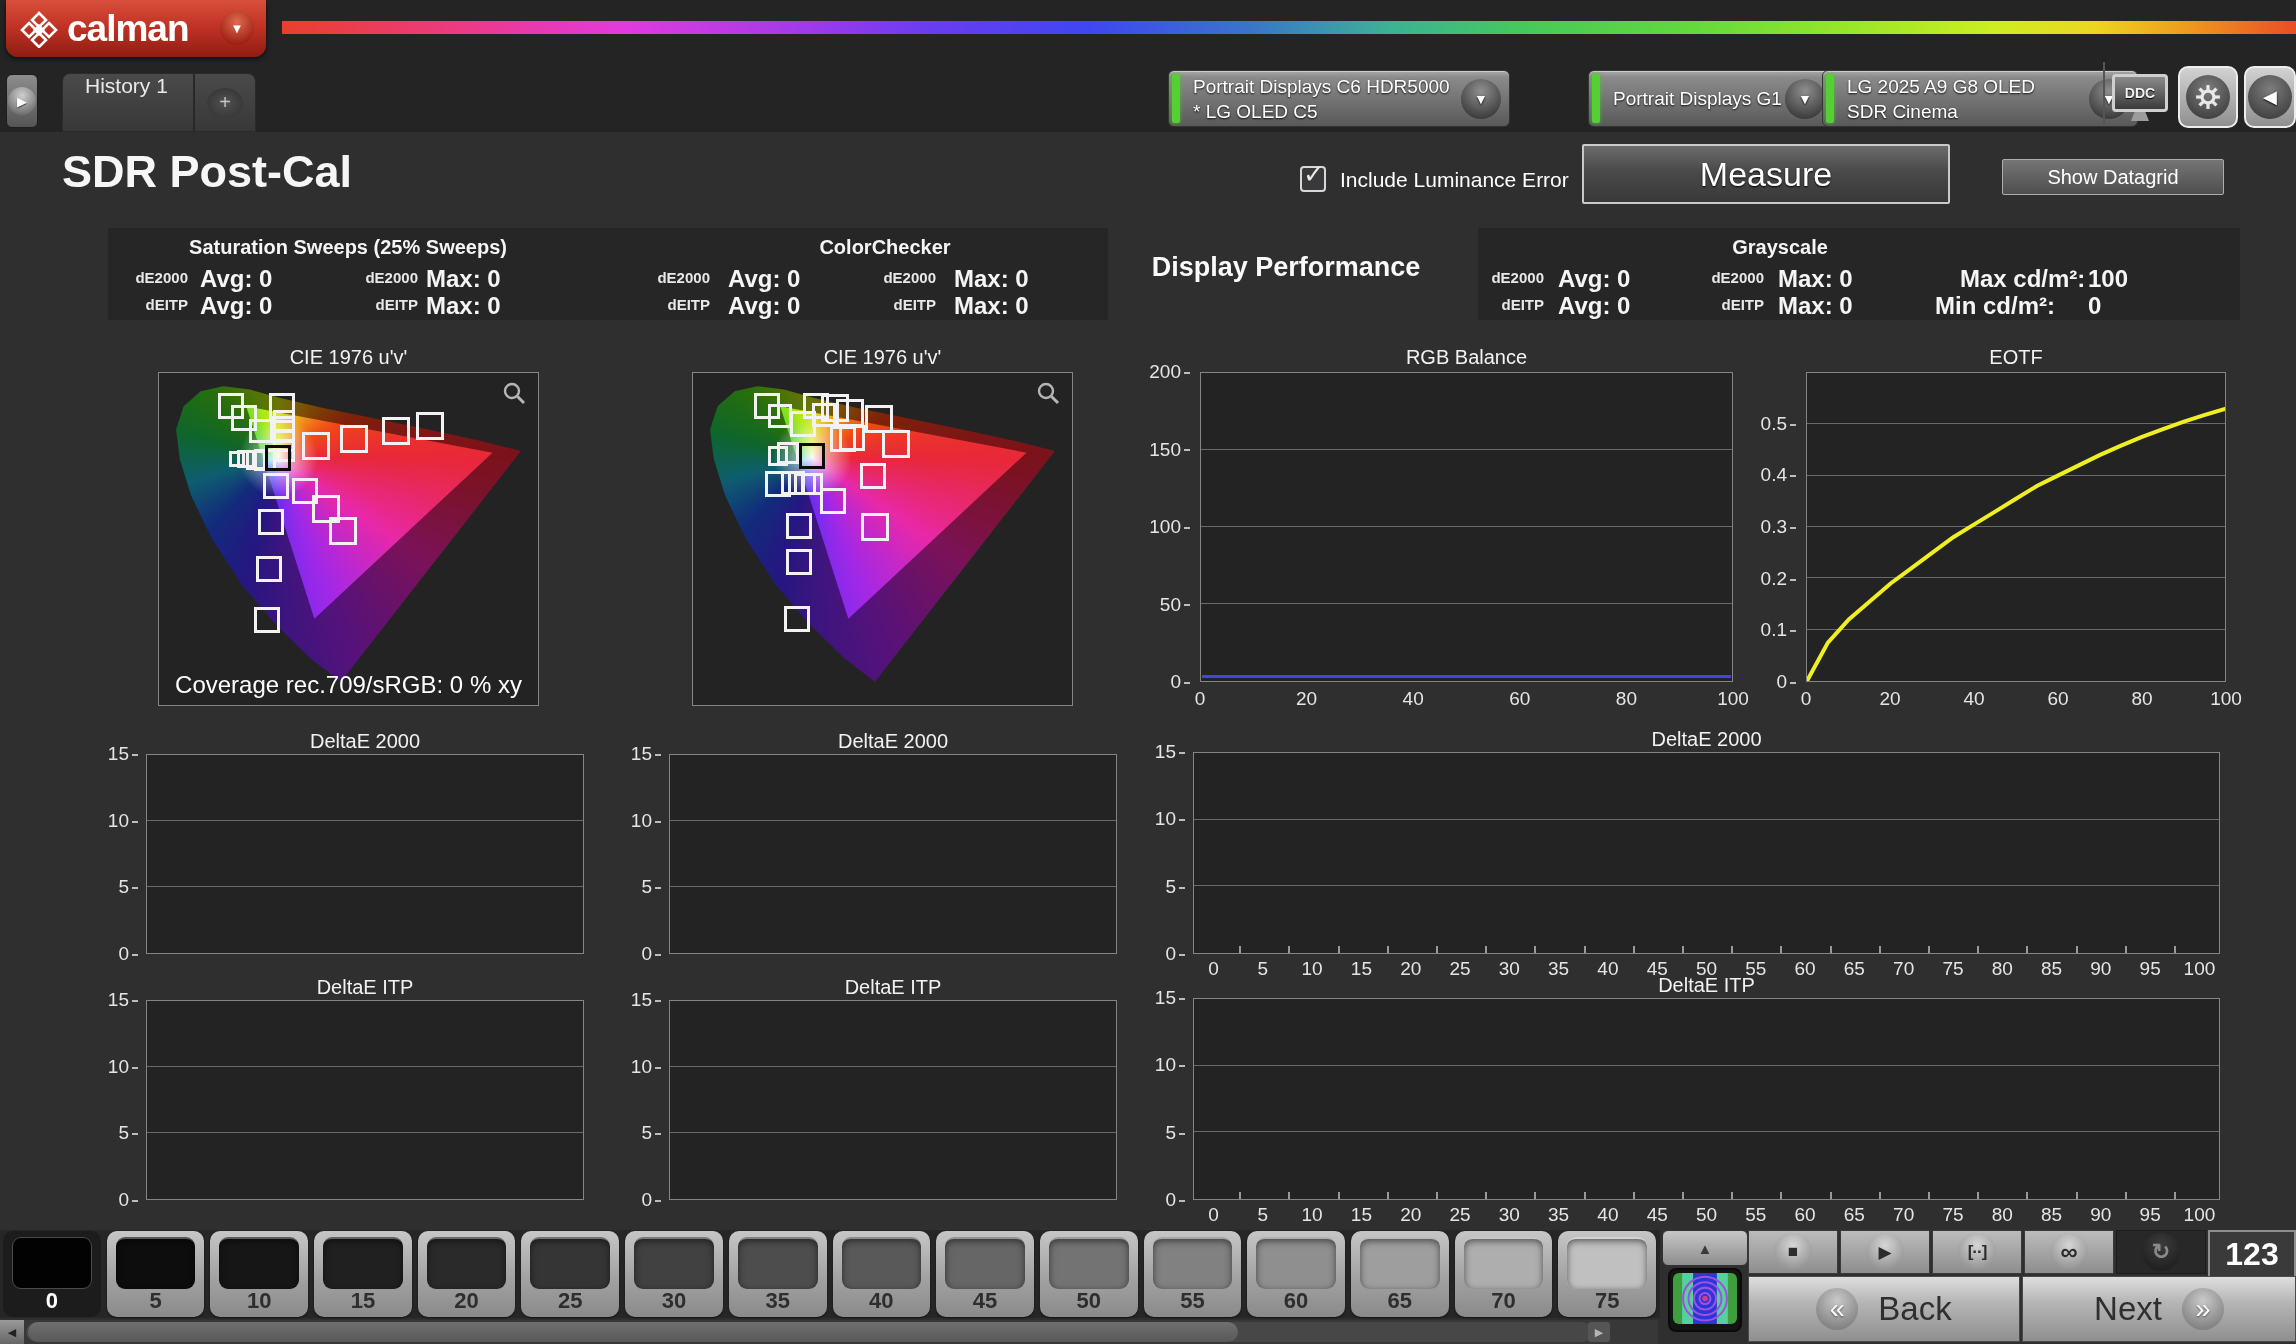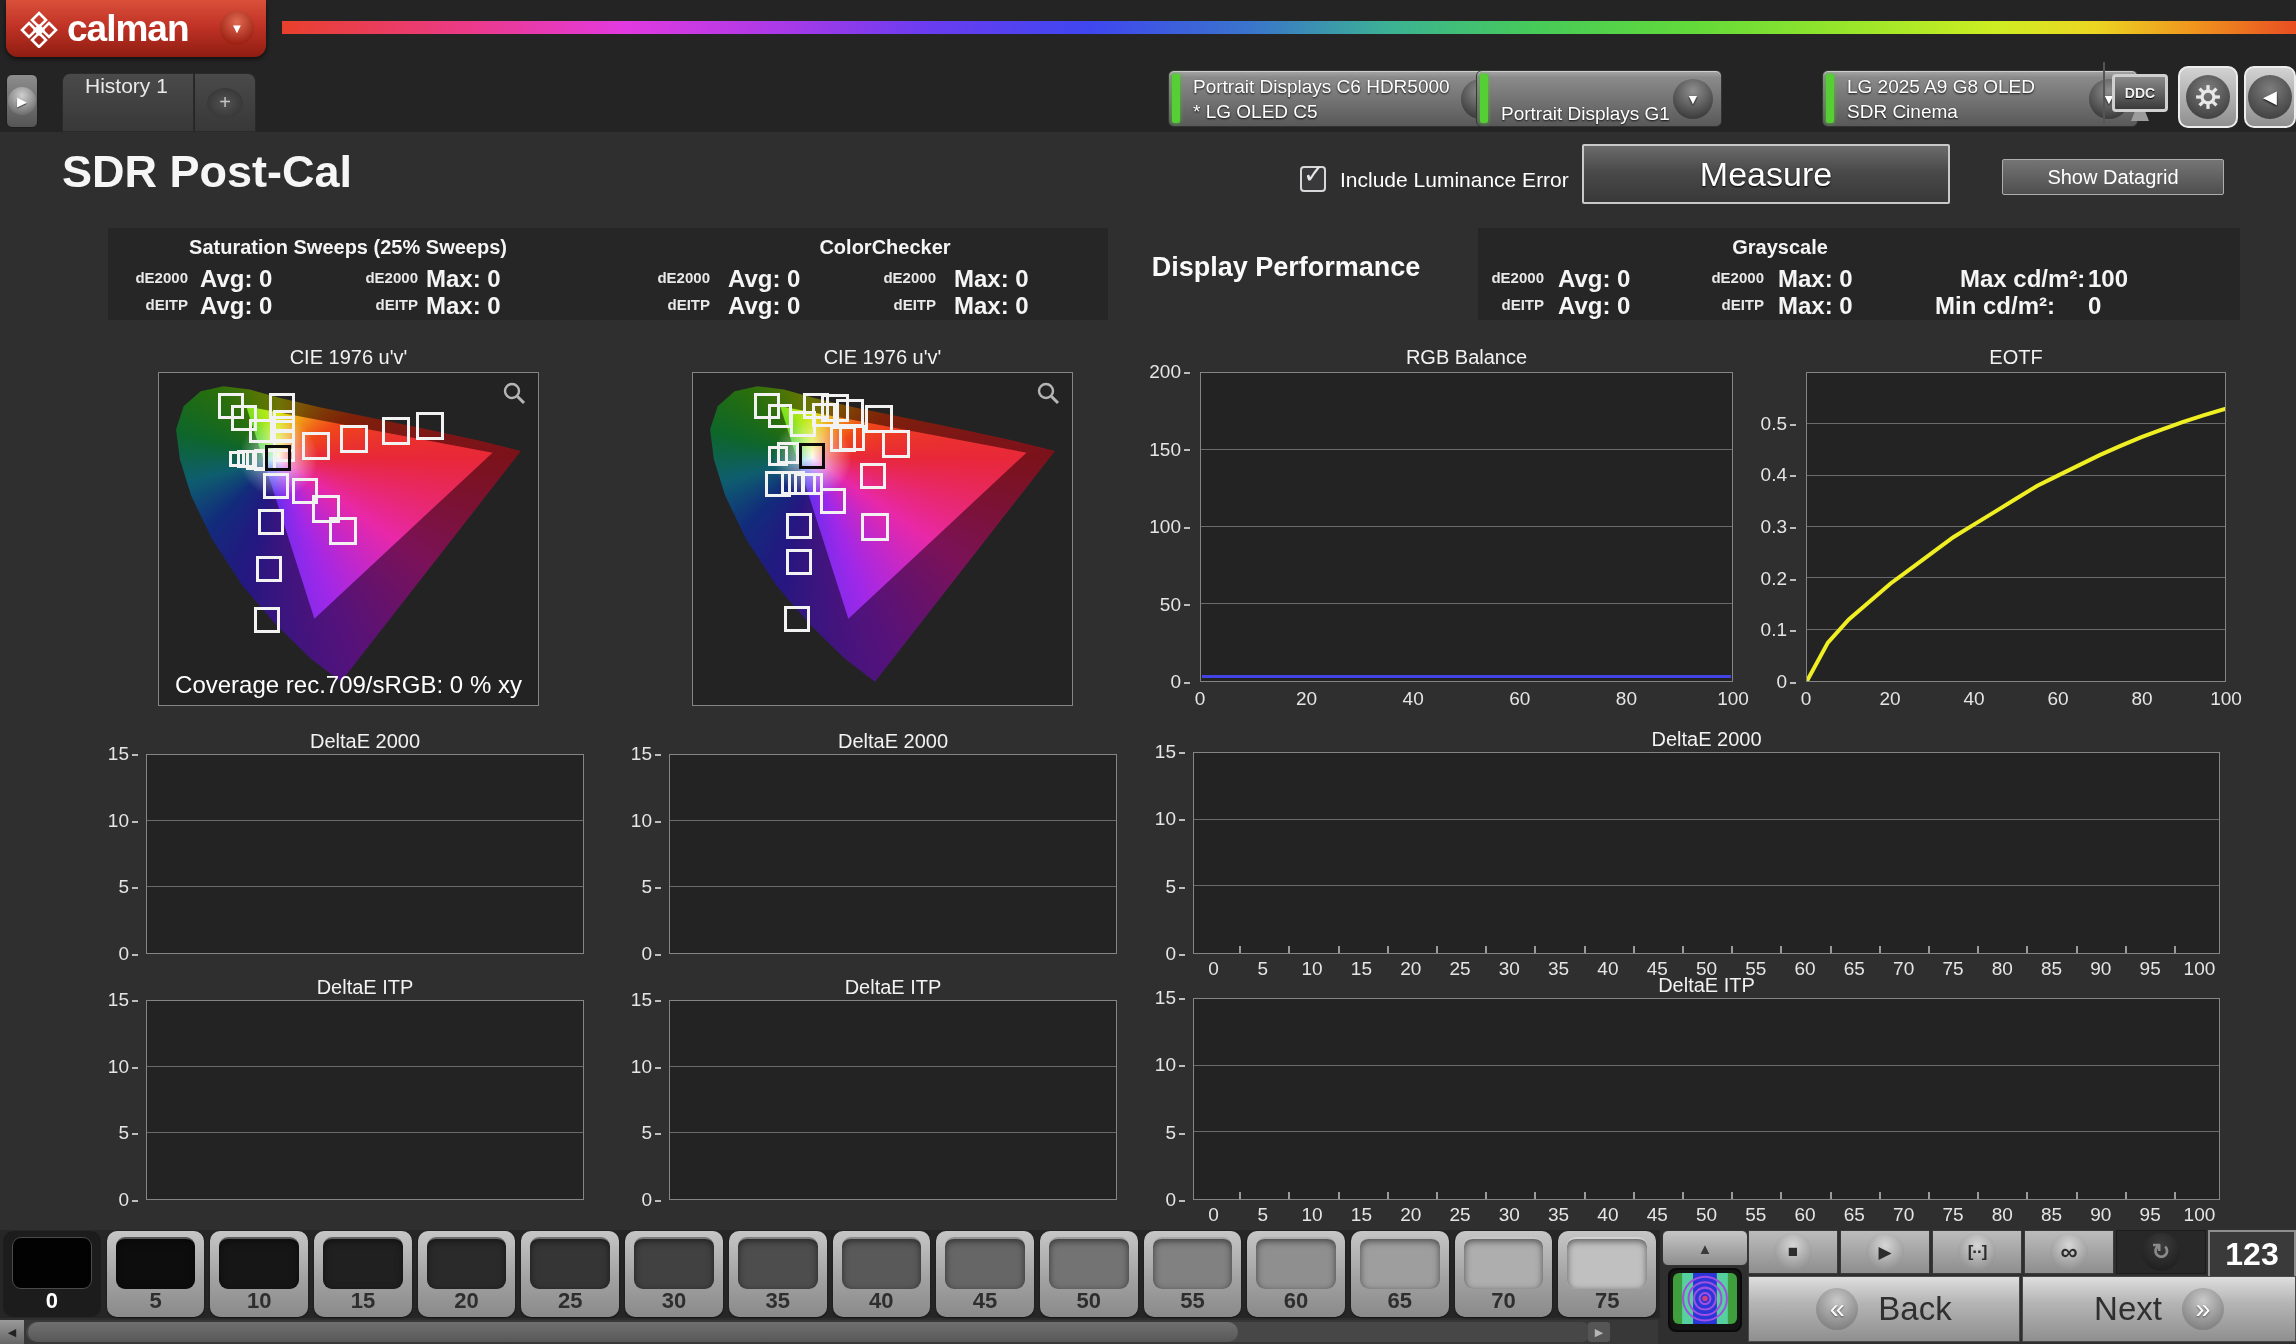--- a/index.html
+++ b/index.html
@@ -34,21 +34,21 @@
 
   .meter { position:absolute; top:70px; height:57px; border-radius:6px; cursor:pointer;
     background:linear-gradient(180deg,#a8a8a8,#8a8a8a 12%,#595959); border:1px solid #333;
     box-shadow:inset 0 1px 0 rgba(255,255,255,.45); display:flex; align-items:center;}
   .stripe { position:absolute; left:3px; top:3px; bottom:3px; width:8px; border-radius:2px; background:#55cf33; box-shadow:0 0 4px rgba(70,200,40,.8);}
   .mlines { margin-left:24px; font-size:19px; color:#fff; line-height:25px; text-shadow:0 1px 2px rgba(0,0,0,.9);}
   .mline:empty { display:none; }
   .dd-circle { position:absolute; right:8px; top:50%; transform:translateY(-50%); width:40px; height:40px; border-radius:50%;
     background:radial-gradient(circle at 50% 30%,#8f8f8f,#3e3e3e 78%); display:flex; align-items:center; justify-content:center;
     color:#fff; font-size:14px; text-shadow:0 1px 2px #000;}
-  #meter-1 { left:1168px; width:342px; } #meter-2 { left:1476px; width:246px;align-items:flex-end; } #meter-3 { left:1822px; width:316px; }
+  #meter-1 { left:1168px; width:342px; } #meter-2 { left:1588px; width:246px; } #meter-3 { left:1822px; width:316px; }
 
   #ddc-divider { position:absolute; left:2103px; top:62px; width:2px; height:62px; background:#555; }
   #ddc-btn { position:absolute; left:2112px; top:74px; width:56px; height:38px; border:3px solid #cfcfcf; border-radius:4px;
     background:linear-gradient(#8a8a8a,#3a3a3a); display:flex; align-items:center; justify-content:center; cursor:pointer;
     font-size:14px; font-weight:700; color:#f0f0f0; text-shadow:0 1px 1px #000;}
   #ddc-btn::after { content:""; position:absolute; left:50%; bottom:-12px; transform:translateX(-50%);
     width:18px; height:9px; background:#9c9c9c; clip-path:polygon(20% 0,80% 0,100% 100%,0 100%);}
   .icon-btn { position:absolute; top:66px; height:62px; border-radius:10px; border:2px solid #ededed;
     background:linear-gradient(#d2d2d2,#8f8f8f); display:flex; align-items:center; justify-content:center; cursor:pointer;}
   .icon-btn .dark-circ { width:44px; height:44px; border-radius:50%; background:radial-gradient(circle at 50% 32%,#7d7d7d,#424242 80%);

